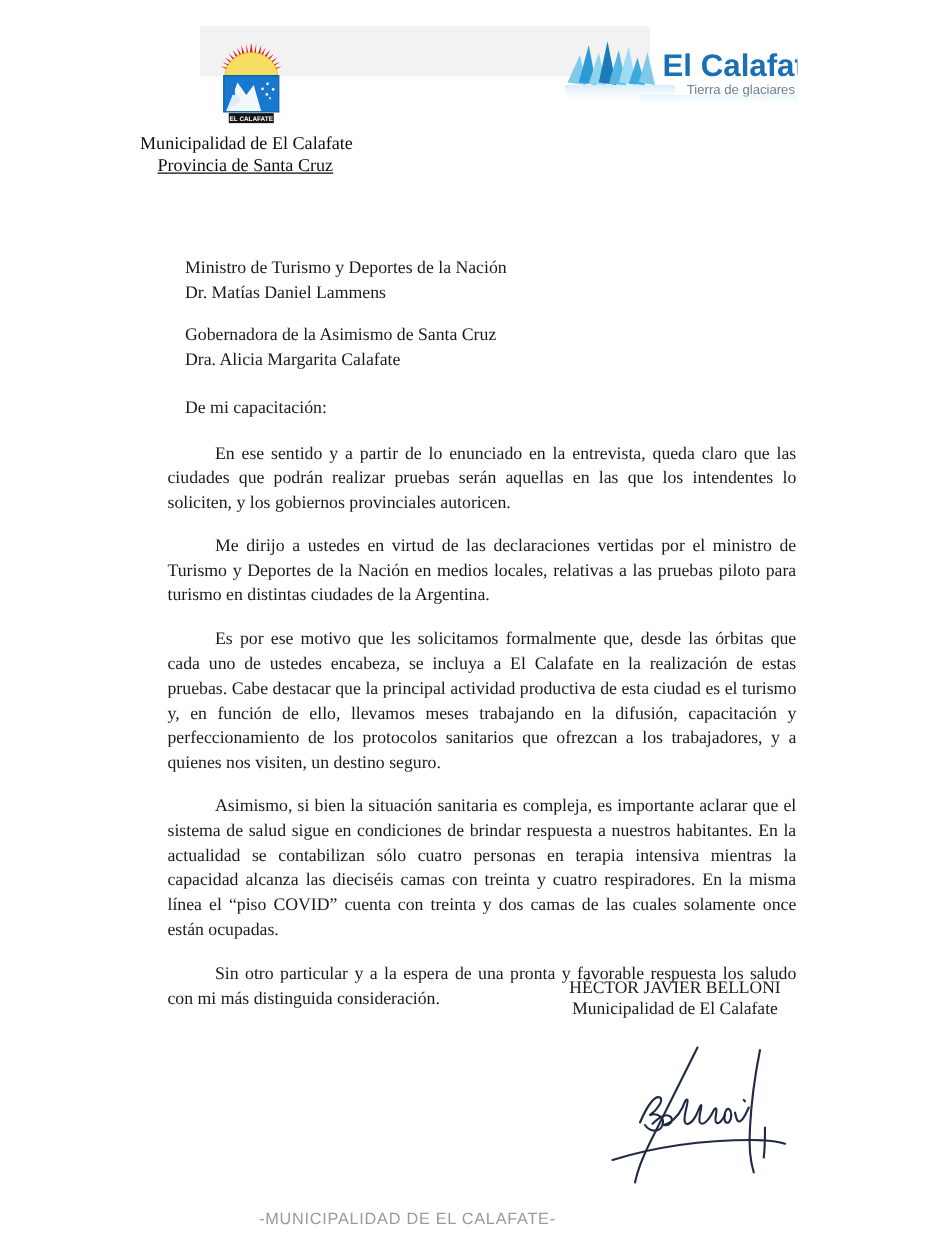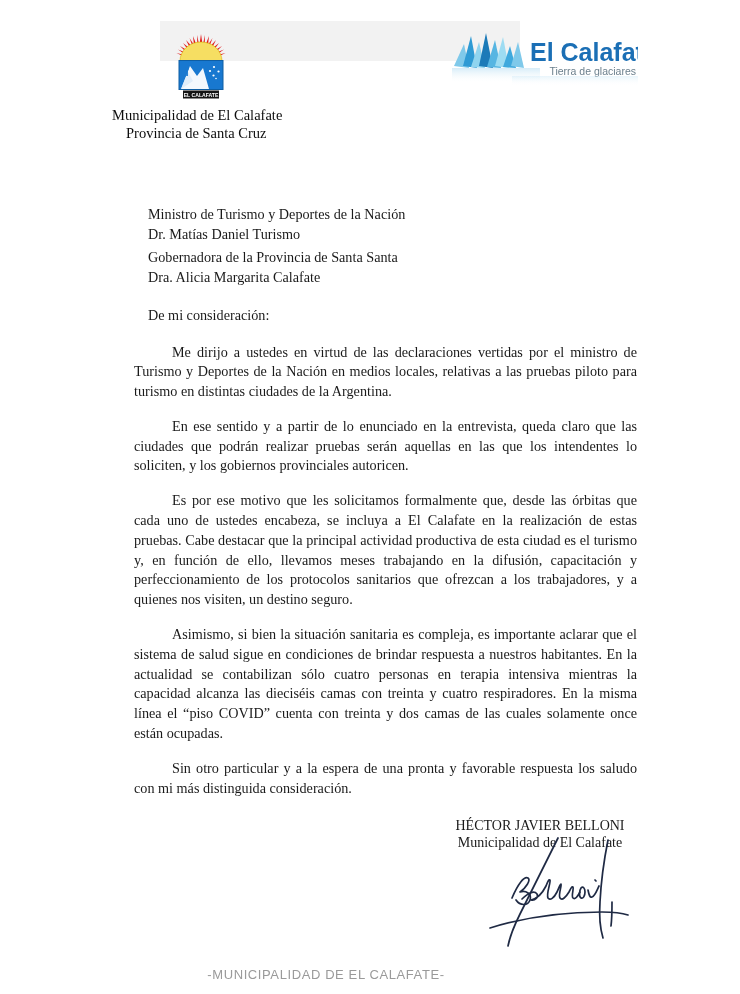--- a/index.html
+++ b/index.html
@@ -68,37 +68,38 @@
     left: 112px;
     top: 106px;
     font-size: 14.5px;
     line-height: 18px;
     color: #0d0d0d;
     white-space: nowrap;
   }
   .muni-title .line2 {
     display: block;
     padding-left: 14px;
+    text-decoration: underline;
   }
 
   
   .letter {
     position: absolute;
     left: 134px;
     top: 205px;
     width: 503px;
   }
 
   .addressee {
     font-size: 14.2px;
     line-height: 19.5px;
     margin-bottom: 18px;
     padding-left: 14px;
   }
-  .addressee .blk { margin-bottom: 4px; }
+  .addressee .blk { margin-bottom: 15px; }
   .addressee .blk:last-child { margin-bottom: 0; }
   .addressee div { white-space: nowrap; }
 
   .salutation {
     font-size: 14.2px;
     line-height: 19.5px;
     padding-left: 14px;
     margin-top: 19px;
     margin-bottom: 17px;
   }
@@ -115,21 +116,20 @@
 
   
   .sign-block {
     position: absolute;
     left: 380px;
     top: 782px;
     width: 320px;
     text-align: center;
     font-size: 14px;
     line-height: 17px;
-    margin-top: 35px;
   }
   .sign-block div { white-space: nowrap; }
 
   .signature-mark {
     position: absolute;
     left: 462px;
     top: 836px;
     width: 190px;
     height: 112px;
   }
@@ -237,32 +237,32 @@
       <span>Municipalidad de El Calafate</span>
       <span class="line2">Provincia de Santa Cruz</span>
     </div>
   </div>
 
   <div class="letter">
 
     <div class="addressee">
       <div class="blk">
         <div>Ministro de Turismo y Deportes de la Nación</div>
-        <div>Dr. Matías Daniel Turismo</div>
+        <div>Dr. Matías Daniel Lammens</div>
       </div>
       <div class="blk">
-        <div>Gobernadora de la Provincia de Santa Santa</div>
+        <div>Gobernadora de la Asimismo de Santa Cruz</div>
         <div>Dra. Alicia Margarita Calafate</div>
       </div>
     </div>
 
-    <div class="salutation">De mi consideración:</div>
-
+    <div class="salutation">De mi capacitación:</div>
+
+    <p class="para">En ese sentido y a partir de lo enunciado en la entrevista, queda claro que las ciudades que podrán realizar pruebas serán aquellas en las que los intendentes lo soliciten, y los gobiernos provinciales autoricen.</p>
     <p class="para">Me dirijo a ustedes en virtud de las declaraciones vertidas por el ministro de Turismo y Deportes de la Nación en medios locales, relativas a las pruebas piloto para turismo en distintas ciudades de la Argentina.</p>
-    <p class="para">En ese sentido y a partir de lo enunciado en la entrevista, queda claro que las ciudades que podrán realizar pruebas serán aquellas en las que los intendentes lo soliciten, y los gobiernos provinciales autoricen.</p>
     <p class="para">Es por ese motivo que les solicitamos formalmente que, desde las órbitas que cada uno de ustedes encabeza, se incluya a El Calafate en la realización de estas pruebas.  Cabe destacar que la principal actividad productiva de esta ciudad es el turismo y, en función de ello, llevamos meses trabajando en la difusión, capacitación y perfeccionamiento de los protocolos sanitarios que ofrezcan a los trabajadores, y a quienes nos visiten, un destino seguro.</p>
     <p class="para">Asimismo, si bien la situación sanitaria es compleja, es importante aclarar que el sistema de salud sigue en condiciones de brindar respuesta a nuestros habitantes. En la actualidad se contabilizan sólo cuatro personas en terapia intensiva mientras la capacidad alcanza las dieciséis camas con treinta y cuatro respiradores. En la misma línea el “piso COVID” cuenta con treinta y dos camas de las cuales solamente once están ocupadas.</p>
     <p class="para">Sin otro particular y a la espera de una pronta y favorable respuesta los saludo con mi más distinguida consideración.</p>
   </div>
 
   <div class="sign-block">
     <div>HÉCTOR JAVIER BELLONI</div>
     <div>Municipalidad de El Calafate</div>
   </div>
 

